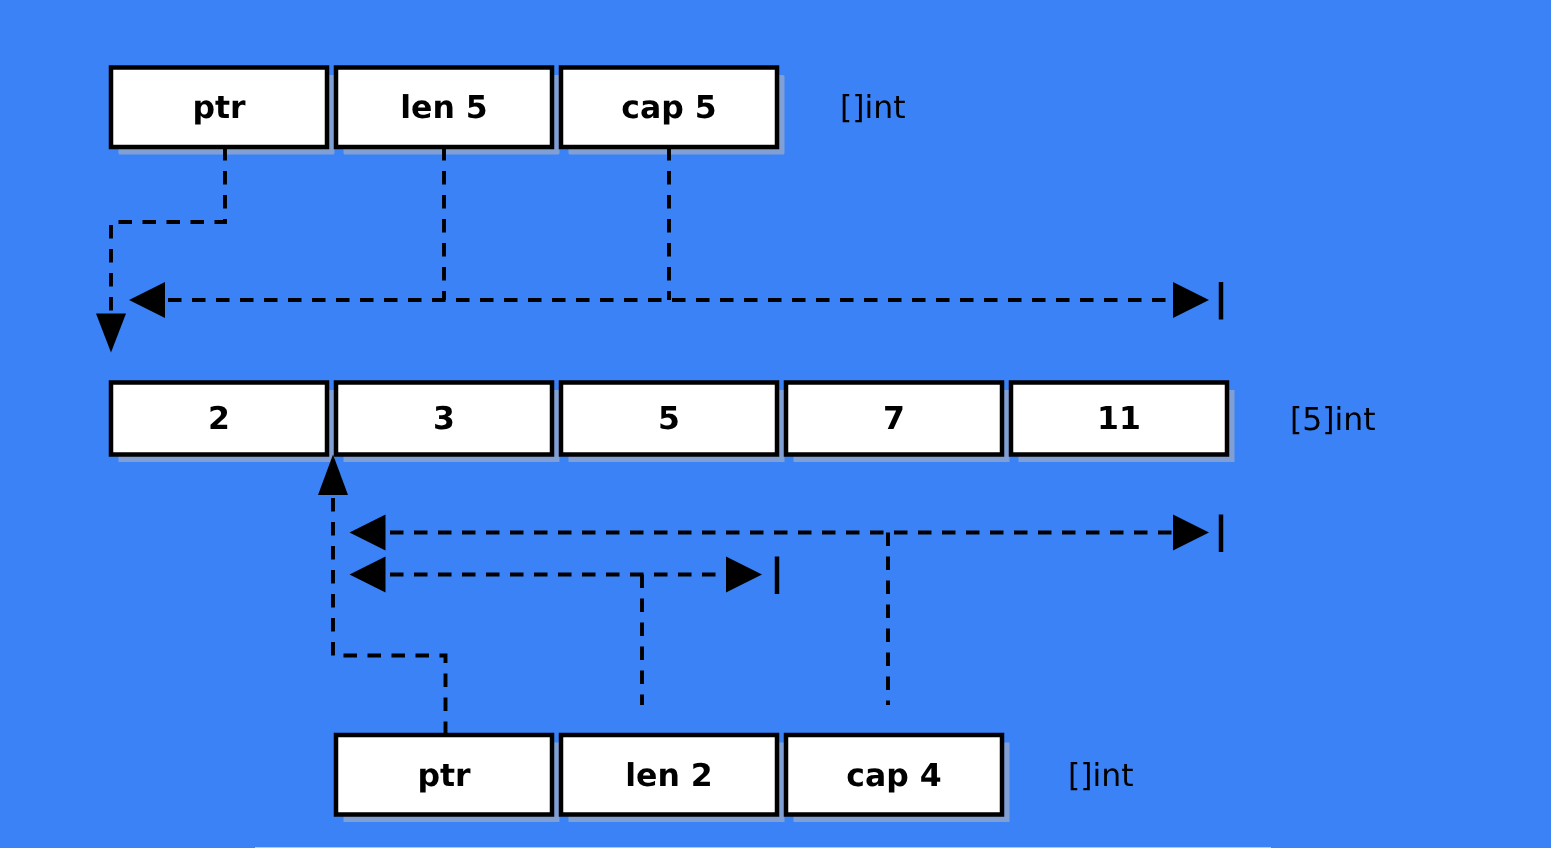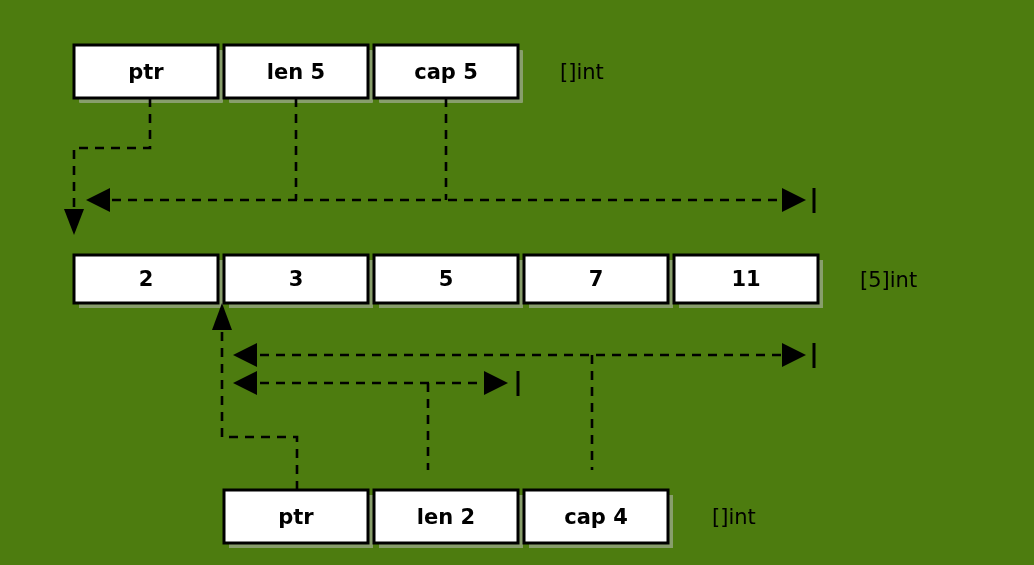--- a/index.html
+++ b/index.html
@@ -8,21 +8,21 @@
     padding: 0;
     background: #ffffff;
   }
   body {
     font-family: "DejaVu Sans", "Liberation Sans", sans-serif;
   }
   #diagram-root {
     position: relative;
     width: 1034px;
     height: 565px;
-    background: #4d7c0f;
+    background: #3b82f6;
     overflow: hidden;
   }
   svg.canvas {
     position: absolute;
     left: 0;
     top: 0;
     width: 1034px;
     height: 565px;
     display: block;
   }

